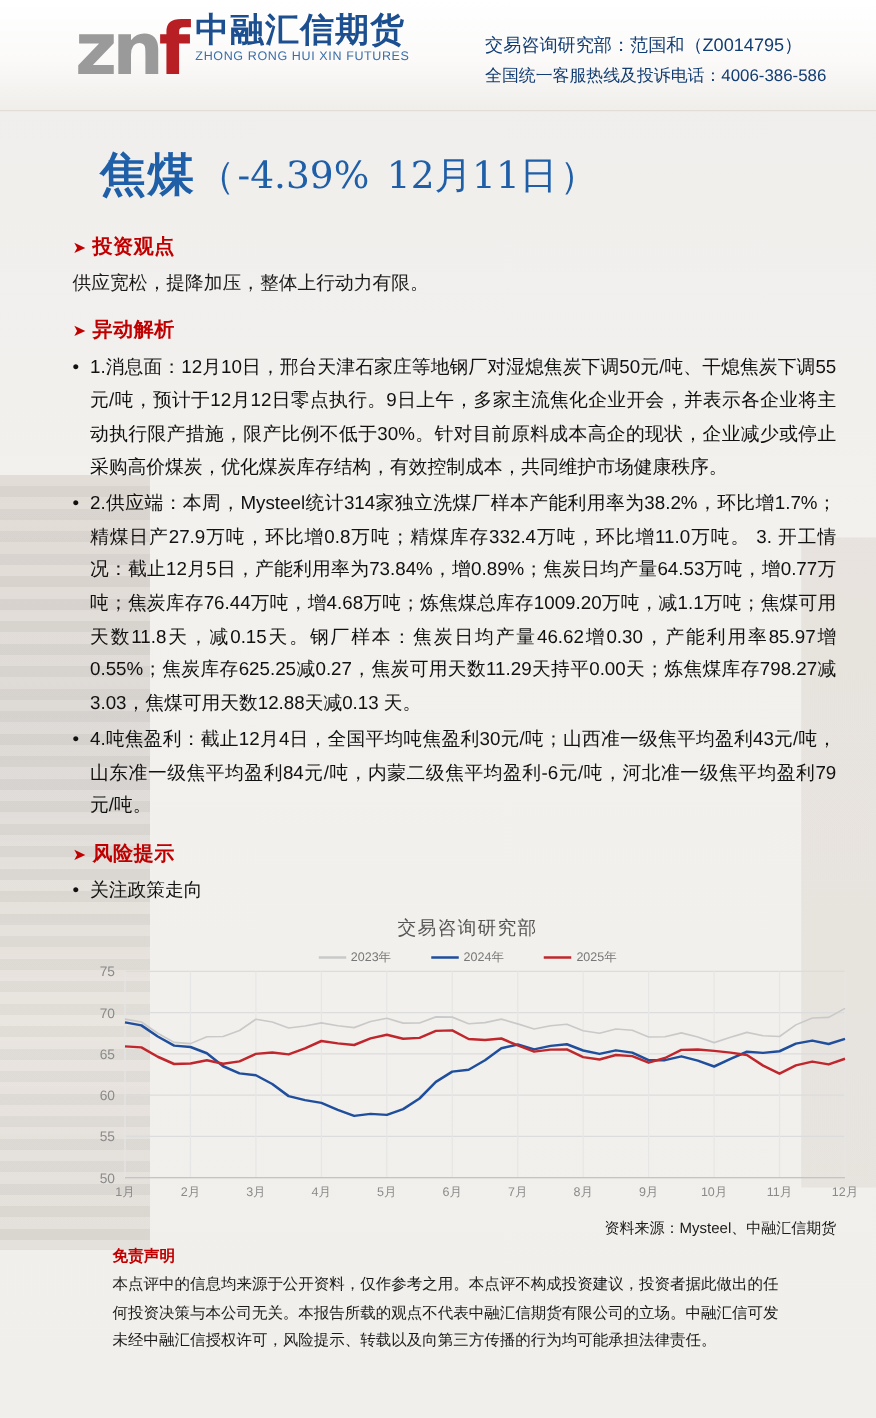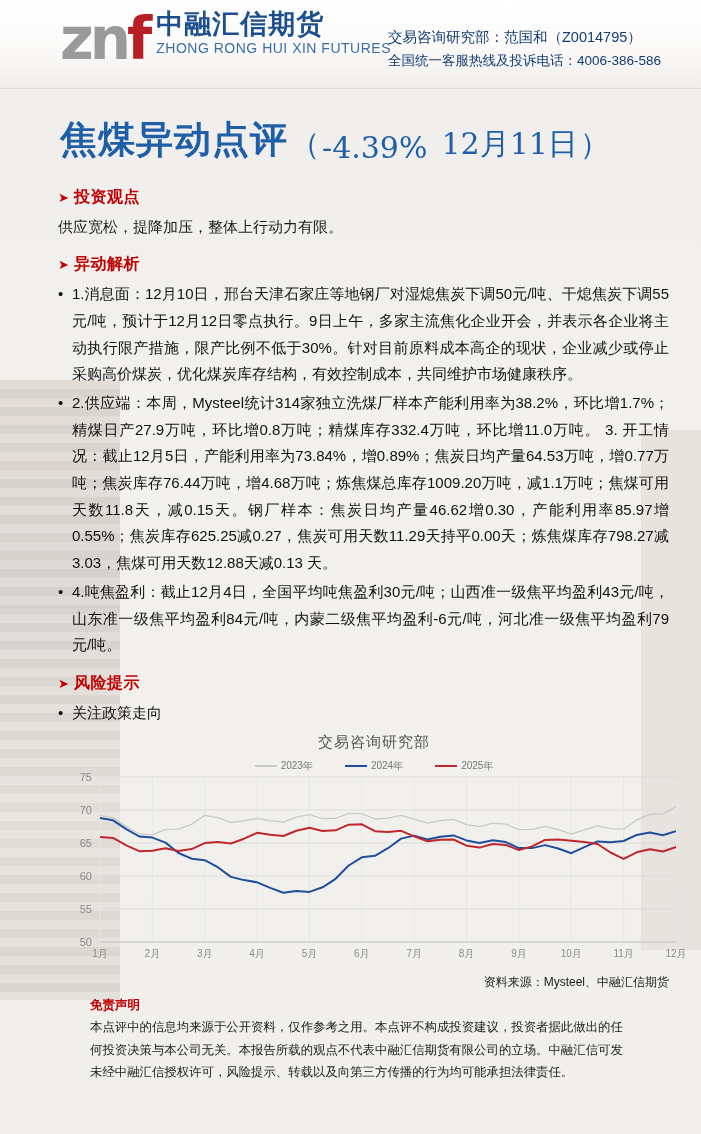--- a/index.html
+++ b/index.html
@@ -67,40 +67,40 @@
     margin-left: 8px;
     line-height: 1.05;
   }
   .logo-cn {
     font-size: 27px;
     color: #1c4f8f;
     font-weight: bold;
     letter-spacing: 1px;
   }
   .logo-en {
-    font-size: 14px;
+    font-size: 10px;
     color: #3a6ea8;
     letter-spacing: 0.5px;
     margin-top: 3px;
   }
   .header-right {
     position: absolute;
     left: 388px; top: 26px;
     color: #123d73;
     font-size: 14.5px;
     line-height: 1.65;
   }
   .header-right .line2 { font-size: 13.5px; }
 
   
   .title-row {
     margin: 26px 0 0 0;
-    padding-left: 60px;
-    display: flex;
-    align-items: flex-end;
+    padding-left: 80px;
+    display: flex;
+    align-items: center;
   }
   .title-main {
     font-size: 37px;
     color: #1f5fa8;
     font-weight: bold;
     letter-spacing: 1px;
     font-family: "DejaVu Serif", serif;
   }
   .title-paren {
     font-size: 30px;
@@ -222,21 +222,20 @@
       </div>
     </div>
     <div class="header-right">
       <div class="line1">交易咨询研究部：范国和（Z0014795）</div>
       <div class="line2">全国统一客服热线及投诉电话：4006-386-586</div>
     </div>
   </div>
 
   <div class="title-row">
     <span class="title-main">焦煤</span>
-    <span class="title-main kw">异动点评</span>
     <span class="title-paren">（</span>
     <span class="title-paren title-pct">-4.39%</span>
     <span class="title-paren title-date">12月11日</span>
     <span class="title-paren">）</span>
   </div>
 
   <div class="content">
 
     <div class="sec-head">
       <span class="sec-arrow">➤</span>

